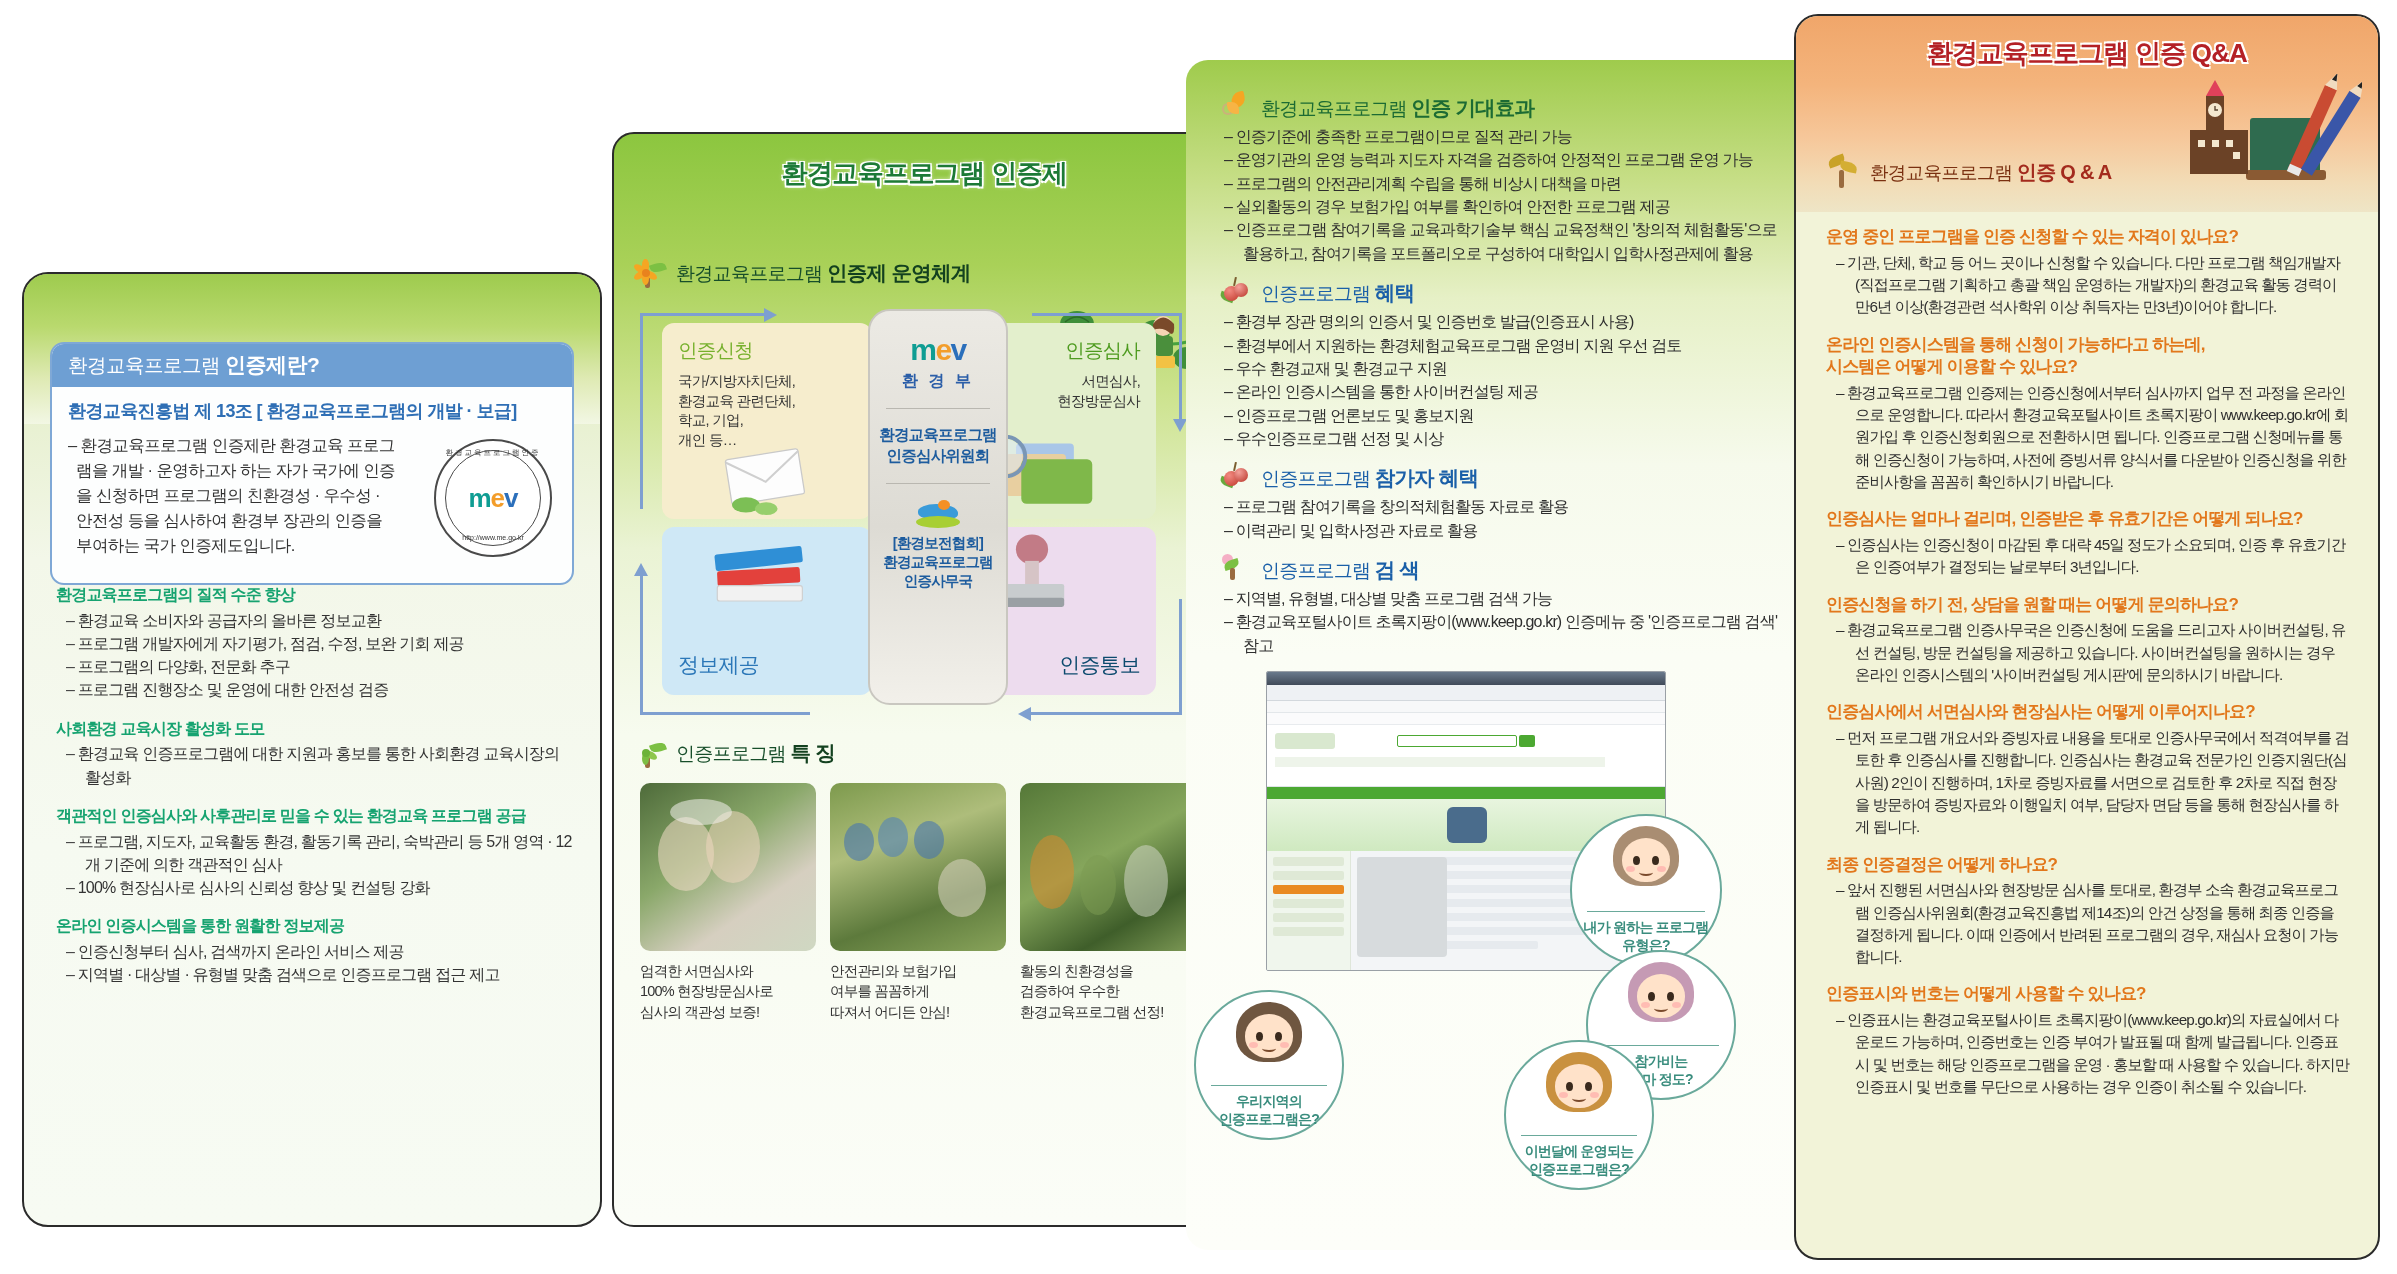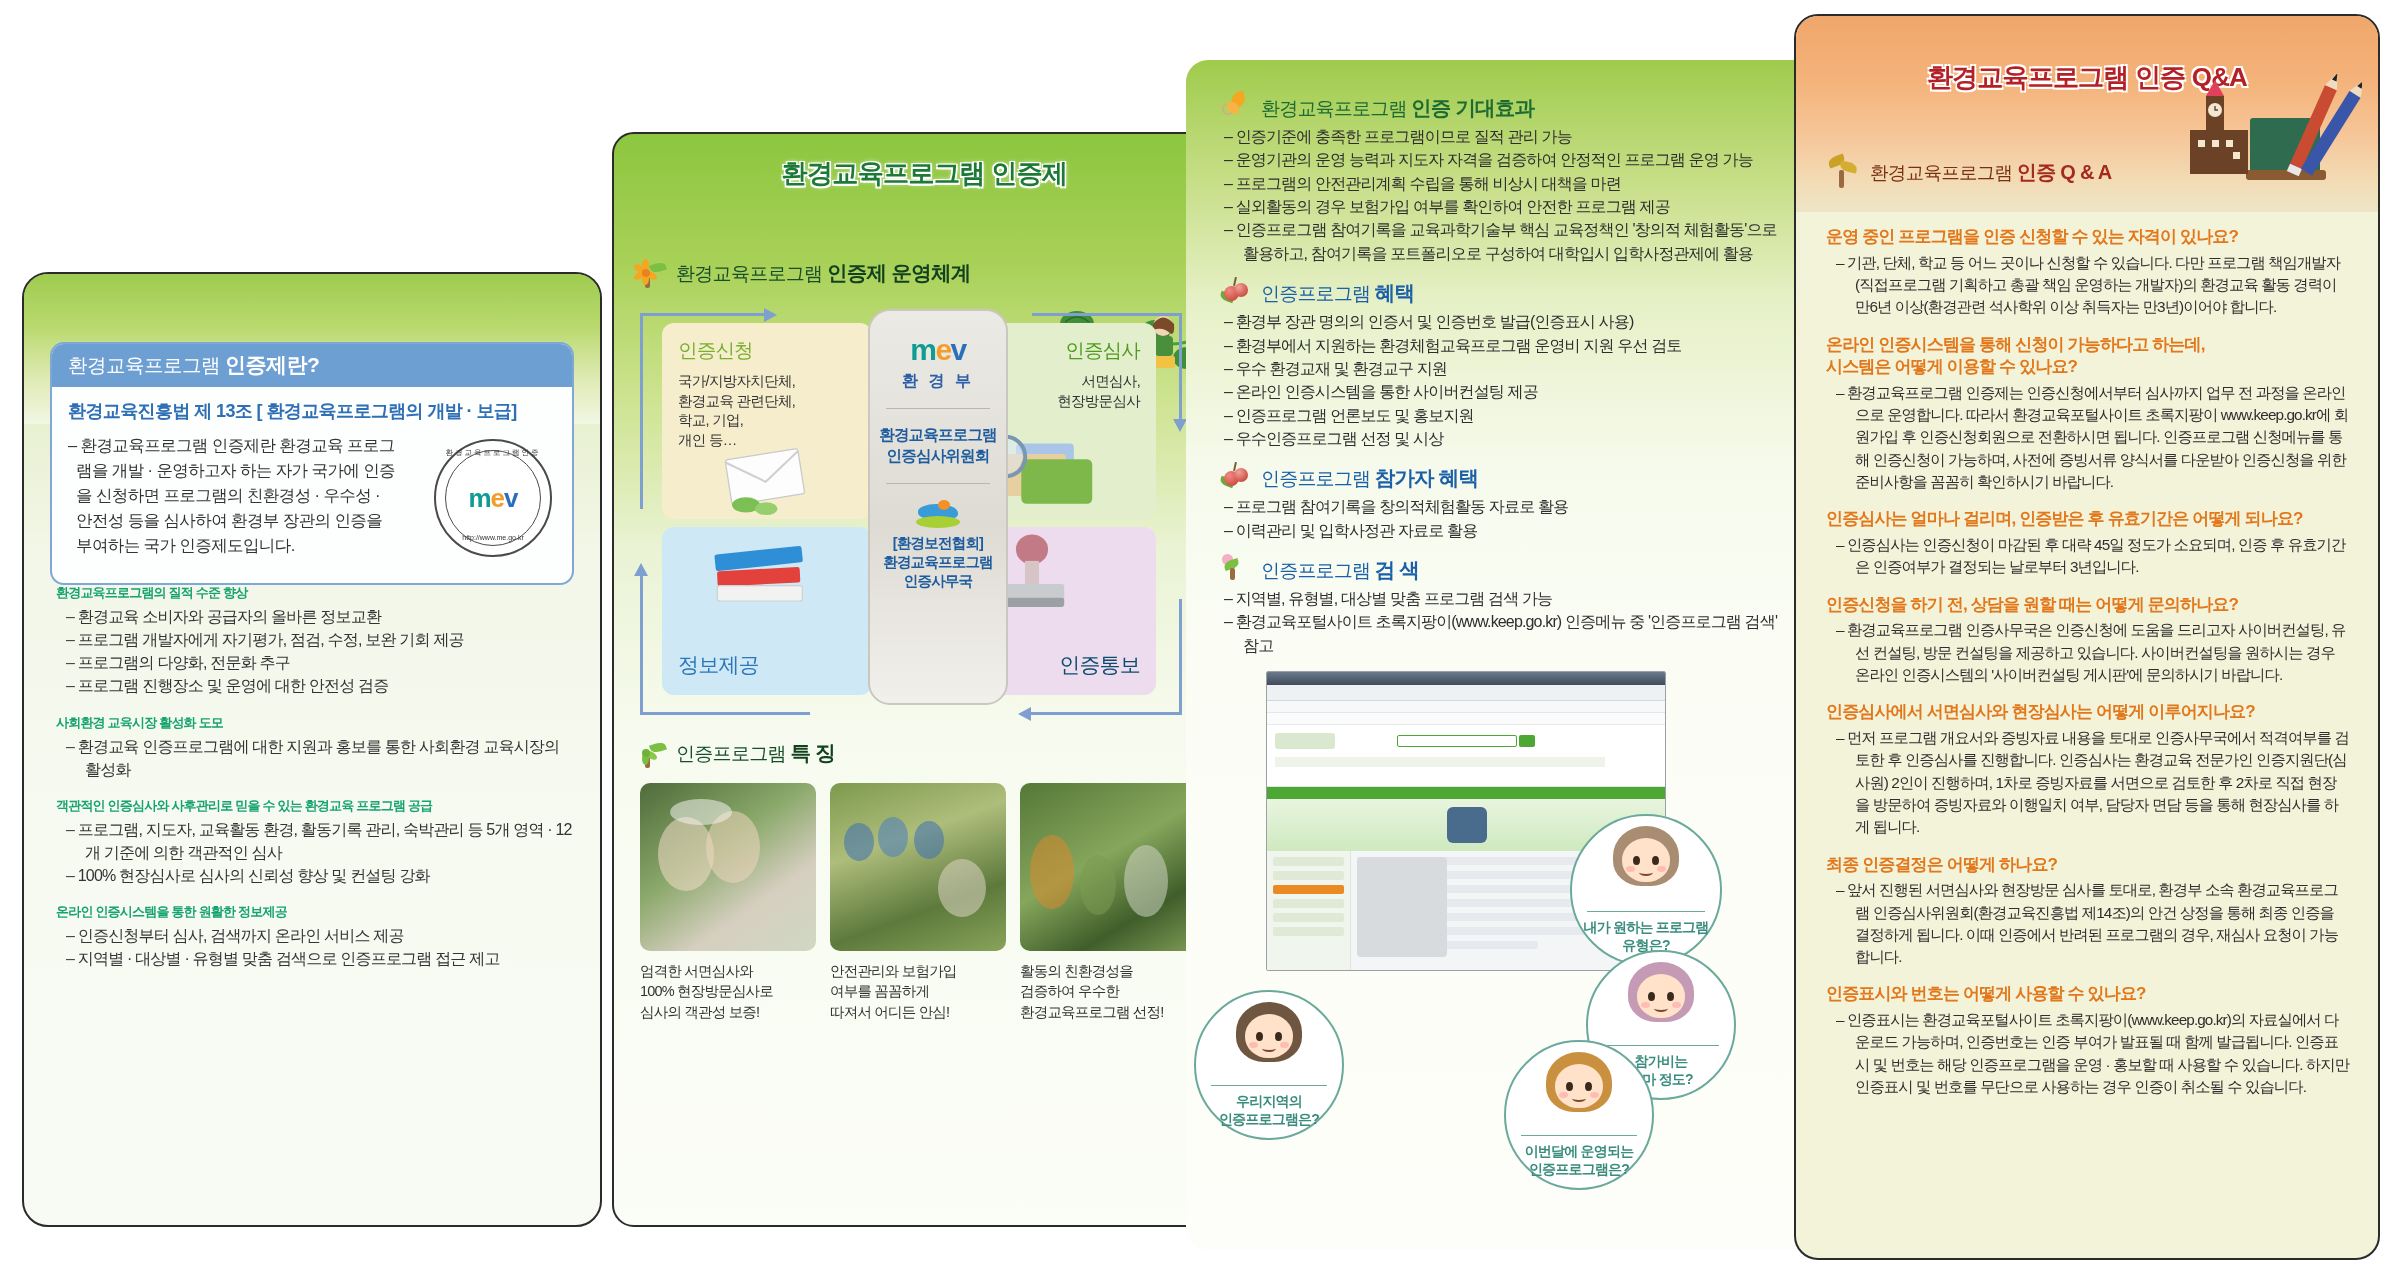--- a/index.html
+++ b/index.html
@@ -58,21 +58,21 @@
   }
   .leaf-icon i:nth-child(1){ transform:rotate(-40deg); background:#8ec64c;}
   .leaf-icon i:nth-child(2){ transform:rotate(-18deg); background:#7cbd43;}
   .leaf-icon i:nth-child(3){ transform:rotate(2deg); background:#6cb239; height:22px;}
   .leaf-icon i:nth-child(4){ transform:rotate(22deg); background:#86c44a;}
   .leaf-icon i:nth-child(5){ transform:rotate(44deg); background:#9ccf5e;}
   .sec-head-text { font-size:19px; color:#1f6f4a; letter-spacing:-0.7px;}
   .sec-head-text b { font-weight:bold; font-size:20.5px; }
 
   .grp { margin-bottom:17px; padding-left:6px;}
-  .grp-title { color:#16a370; font-weight:bold; font-size:13px; line-height:1.3; letter-spacing:-0.8px; margin-bottom:3px;}
+  .grp-title { color:#16a370; font-weight:bold; font-size:16px; line-height:1.3; letter-spacing:-0.8px; margin-bottom:3px;}
   .grp li { list-style:none; color:#333; font-size:16px; line-height:1.45; letter-spacing:-0.8px;
             padding-left:19px; text-indent:-19px; margin-left:10px;}
   .grp li:before { content:"– "; color:#444; }
 
   
   .panel-mid {
     position:absolute; left:612px; top:132px; width:625px; height:1095px;
     border:2px solid #2b2b2b; border-radius:22px; overflow:hidden;
     background:linear-gradient(180deg,#8cc63f 0%, #a9d158 12%, #cde38f 24%, #eaf3d4 38%, #f7fbef 55%, #fbfdf7 100%);
   }
@@ -206,21 +206,21 @@
   .panel-qa {
     position:absolute; left:1794px; top:14px; width:586px; height:1246px;
     border:2px solid #2b2b2b; border-radius:24px; overflow:hidden;
     background:#f2f3d8;
   }
   .qa-top {
     height:196px; background:linear-gradient(180deg,#f0a66a 0%, #f4b47c 35%, #f6c79a 62%, #f2dcb6 85%, #eee5c6 100%);
     position:relative;
   }
   .qa-title {
-    text-align:center; padding-top:44px; font-size:26px; font-weight:bold; color:#b42026; letter-spacing:-0.8px;
+    text-align:center; padding-top:20px; font-size:26px; font-weight:bold; color:#b42026; letter-spacing:-0.8px;
     text-shadow:-1.6px -1.6px 0 #fff,1.6px -1.6px 0 #fff,-1.6px 1.6px 0 #fff,1.6px 1.6px 0 #fff;
   }
   .qa-subhead { position:absolute; left:30px; bottom:22px; display:flex; align-items:center; gap:10px;}
   .qa-sprout { width:34px; height:36px; position:relative;}
   .qa-sprout .l1{position:absolute;left:2px;top:2px;width:17px;height:10px;background:#c9a227;border-radius:60% 0 60% 0;transform:rotate(-20deg);}
   .qa-sprout .l2{position:absolute;left:14px;top:8px;width:17px;height:10px;background:#d4ae33;border-radius:0 60% 0 60%;transform:rotate(10deg);}
   .qa-sprout .st{position:absolute;left:13px;top:16px;width:5px;height:18px;background:#9a6b3f;border-radius:2px;}
   .qa-subhead-text { font-size:18.5px; color:#7a3010; letter-spacing:-0.7px;}
   .qa-subhead-text b { font-weight:bold; font-size:20px; color:#a32a1d;}
   .schoolart { position:absolute; right:16px; bottom:8px; width:190px; height:130px;}

